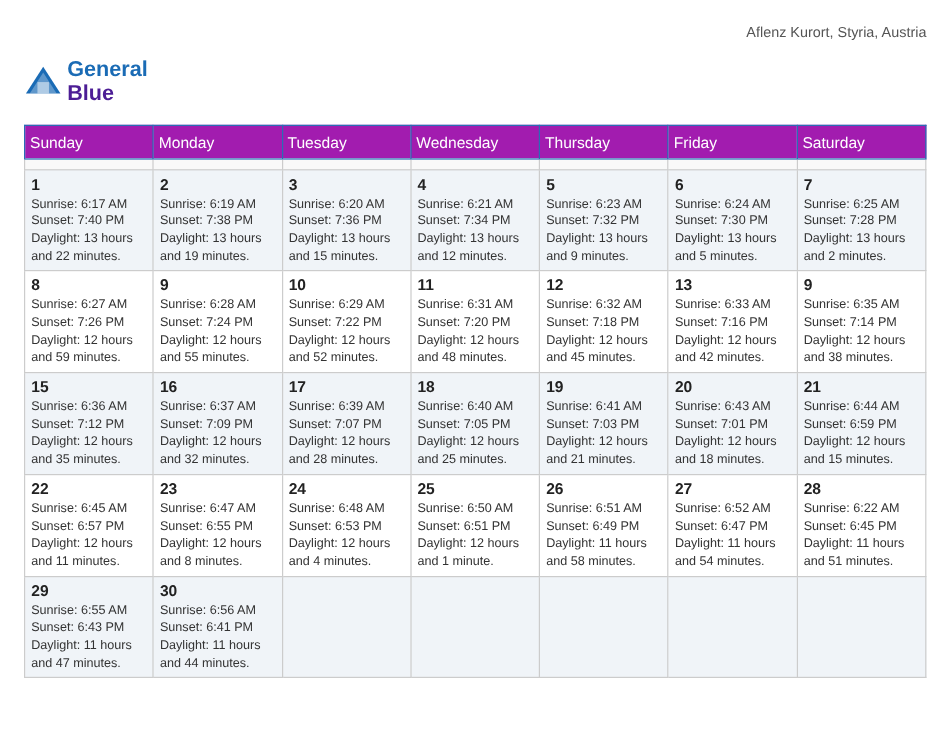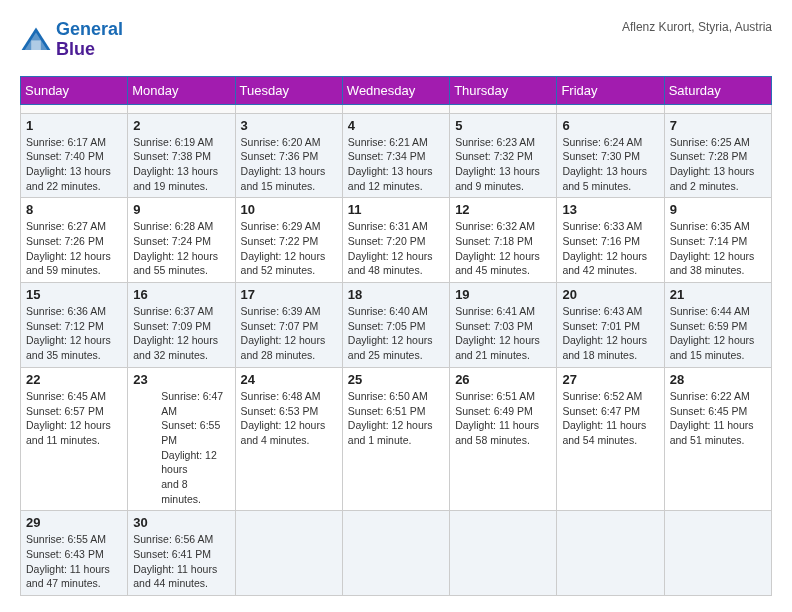--- a/index.html
+++ b/index.html
@@ -13,20 +13,21 @@
     .header {
       display: flex;
       justify-content: space-between;
       align-items: flex-start;
       margin-bottom: 16px;
     }
     .logo {
       display: flex;
       align-items: center;
       gap: 4px;
+      margin-top: 28px;
     }
     .logo-text {
       font-size: 18px;
       font-weight: bold;
       color: #333;
       line-height: 1.1;
     }
     .logo-text span {
       color: #1a6bb5;
     }
@@ -285,21 +286,21 @@
       <tr>
         <td>
           <span class="day-num">22</span>
           <div class="day-info" style="white-space: pre-line;">Sunrise: 6:45 AM
 Sunset: 6:57 PM
 Daylight: 12 hours
 and 11 minutes.</div>
         </td>
         <td>
           <span class="day-num">23</span>
-          <div class="day-info" style="white-space: pre-line; margin-left: 28px;">Sunrise: 6:47 AM
+          <div class="day-info" style="white-space: pre-line;">Sunrise: 6:47 AM
 Sunset: 6:55 PM
 Daylight: 12 hours
 and 8 minutes.</div>
         </td>
         <td>
           <span class="day-num">24</span>
           <div class="day-info" style="white-space: pre-line;">Sunrise: 6:48 AM
 Sunset: 6:53 PM
 Daylight: 12 hours
 and 4 minutes.</div>

